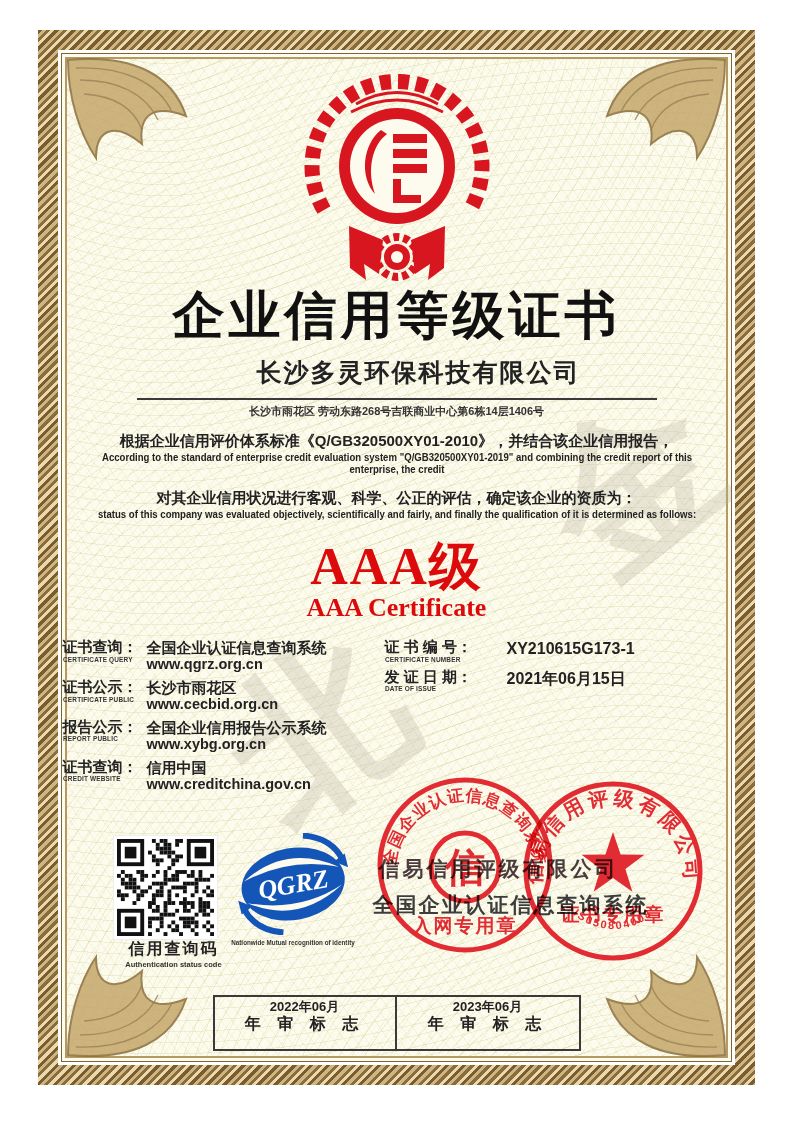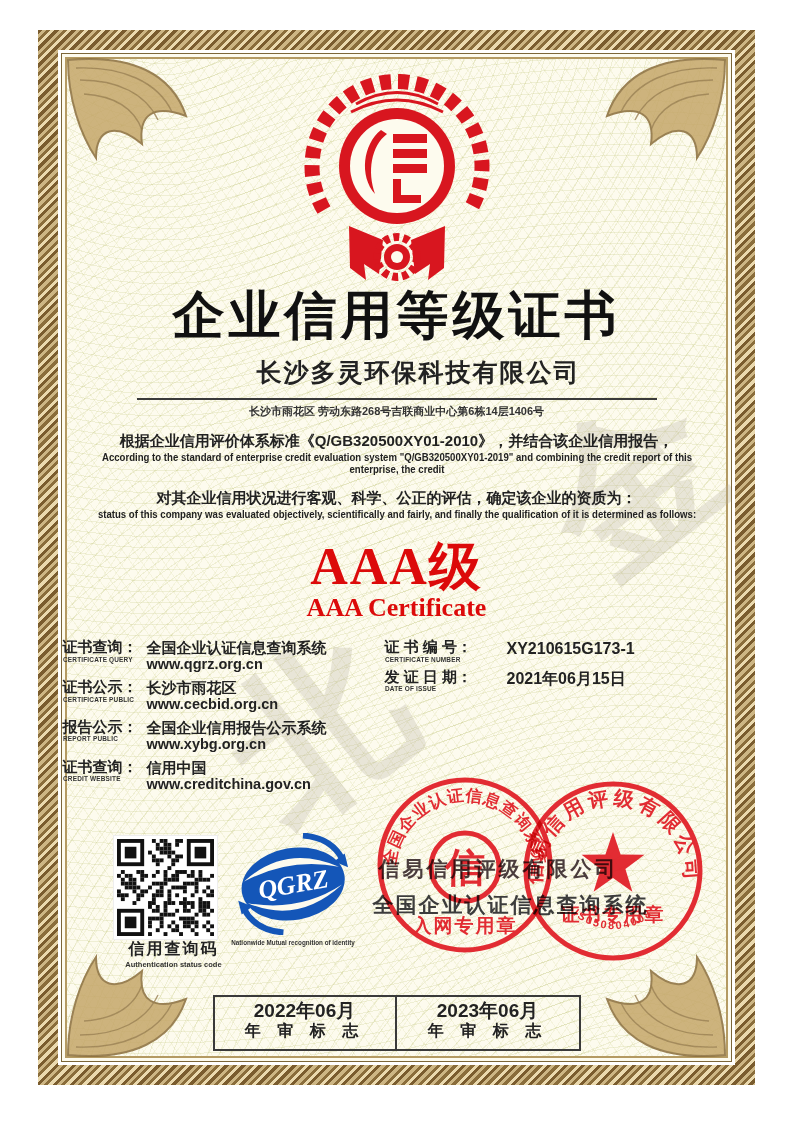--- a/index.html
+++ b/index.html
@@ -66,21 +66,21 @@
   .mrk-label .en{font-size:7px;font-weight:bold;color:#333;transform:scaleX(.9);}
   .issuer1{position:absolute;left:316px;top:52px;font-size:21px;font-weight:bold;letter-spacing:3px;color:#4a3c3c;white-space:nowrap;}
   .issuer2{position:absolute;left:310px;top:88px;font-size:21px;font-weight:bold;letter-spacing:2px;color:#3c3c3c;white-space:nowrap;}
   .stamp{position:absolute;mix-blend-mode:multiply;opacity:.92;}
   .stamp-left{left:312px;top:-28px;}
   .stamp-right{left:458px;top:-24px;}
   
   .review{display:flex;width:368px;margin:10px auto 0;}
   .review-box{width:184px;height:56px;border:2px solid #3a3a3a;box-sizing:border-box;padding-top:3px;}
   .review-box + .review-box{border-left:none;}
-  .rev-date{font-size:19px;font-weight:bold;color:#222;line-height:1.15;}
+  .rev-date{font-size:13px;font-weight:bold;color:#222;line-height:1.15;}
   .rev-cn{font-size:16px;font-weight:bold;letter-spacing:6px;color:#222;line-height:1.1;}
   .red{fill:#d8161f;}
   text{user-select:none;}
 </style>
 </head>
 <body>
 
 <div class="page">
   <div class="frame-band"></div>
 

